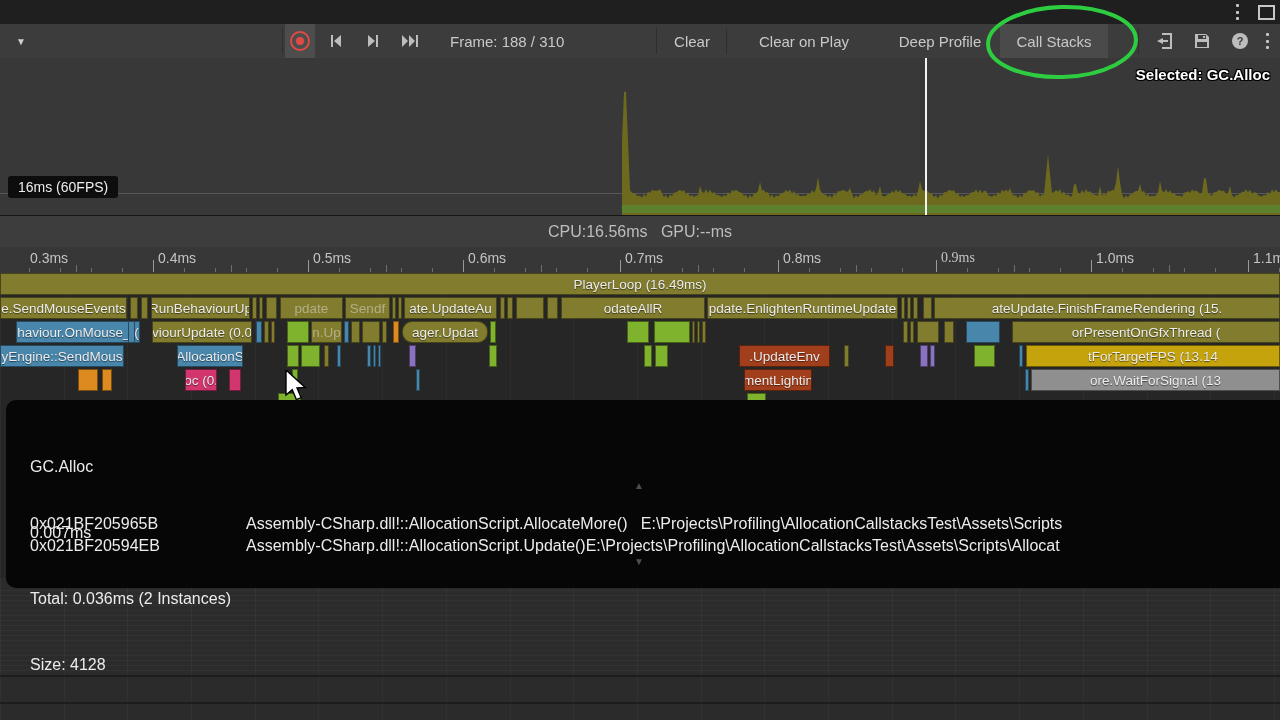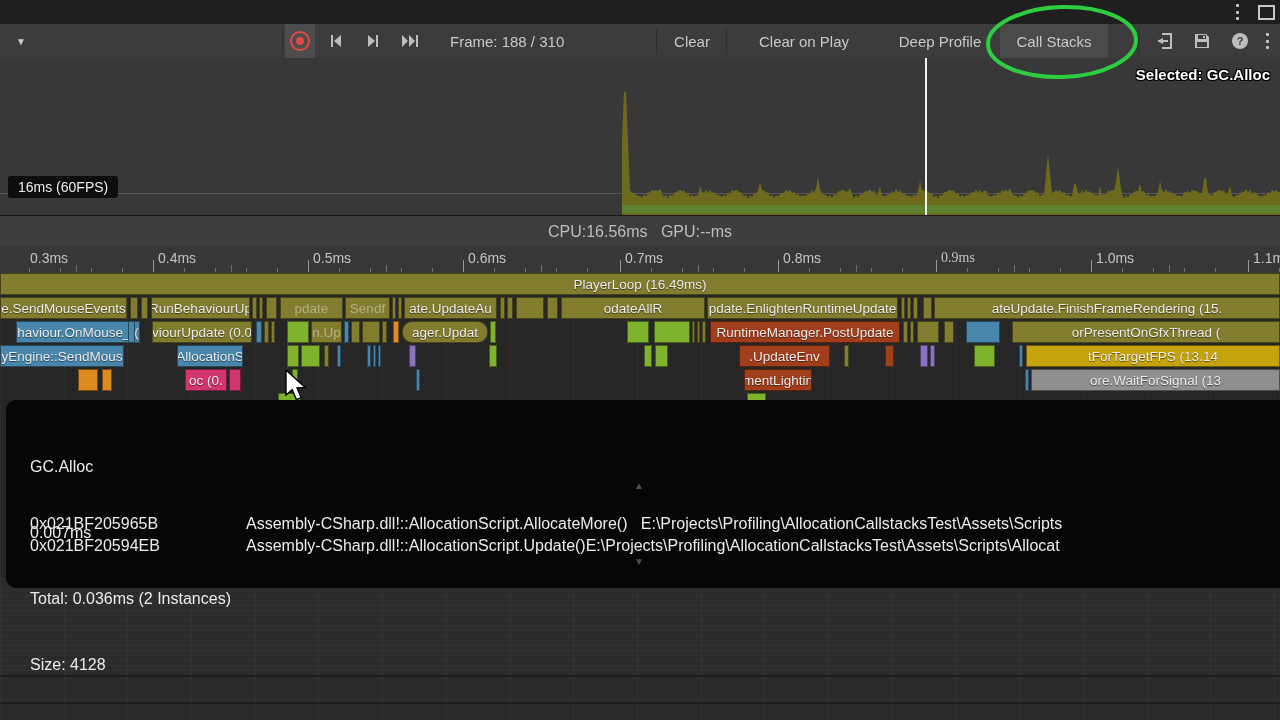--- a/index.html
+++ b/index.html
@@ -259,21 +259,20 @@
         <div class="fbar" style="left: 362px; width: 18px; background: rgb(130, 124, 46);"></div>
         <div class="fbar" style="left: 382px; width: 5px; background: rgb(130, 124, 46);"></div>
         <div class="fbar" style="left: 393px; width: 6px; background: rgb(221, 138, 31);"></div>
         <div class="fbar" style="left: 402px; width: 86px; background: rgb(130, 124, 46); border-radius: 10px;">ager.Updat</div>
         <div class="fbar" style="left: 490px; width: 6px; background: rgb(127, 178, 45);"></div>
         <div class="fbar" style="left: 627px; width: 22px; background: rgb(127, 178, 45);"></div>
         <div class="fbar" style="left: 654px; width: 36px; background: rgb(127, 178, 45);"></div>
         <div class="fbar" style="left: 692px; width: 3px; background: rgb(130, 124, 46);"></div>
         <div class="fbar" style="left: 697px; width: 3px; background: rgb(130, 124, 46);"></div>
         <div class="fbar" style="left: 702px; width: 4px; background: rgb(130, 124, 46);"></div>
-        <div class="fbar" style="left: 710px; width: 190px; background: rgb(161, 63, 29);">RuntimeManager.PostUpdate</div>
         <div class="fbar" style="left: 903px; width: 5px; background: rgb(130, 124, 46);"></div>
         <div class="fbar" style="left: 910px; width: 4px; background: rgb(130, 124, 46);"></div>
         <div class="fbar" style="left: 917px; width: 22px; background: rgb(130, 124, 46);"></div>
         <div class="fbar" style="left: 944px; width: 10px; background: rgb(130, 124, 46);"></div>
         <div class="fbar" style="left: 966px; width: 34px; background: rgb(72, 134, 172);"></div>
         <div class="fbar" style="left: 1012px; width: 268px; background: rgb(130, 124, 46);">orPresentOnGfxThread (</div>
       </div>
       <div class="frow" style="top: 72px;">
         <div class="fbar" style="left: 0px; width: 124px; background: rgb(72, 134, 172);">yEngine::SendMous</div>
         <div class="fbar" style="left: 177px; width: 66px; background: rgb(72, 134, 172);">AllocationS</div>
@@ -293,21 +292,21 @@
         <div class="fbar" style="left: 885px; width: 9px; background: rgb(161, 63, 29);"></div>
         <div class="fbar" style="left: 920px; width: 8px; background: rgb(139, 114, 192);"></div>
         <div class="fbar" style="left: 930px; width: 5px; background: rgb(139, 114, 192);"></div>
         <div class="fbar" style="left: 974px; width: 21px; background: rgb(127, 178, 45);"></div>
         <div class="fbar" style="left: 1019px; width: 4px; background: rgb(72, 134, 172);"></div>
         <div class="fbar" style="left: 1026px; width: 254px; background: rgb(197, 163, 13);">tForTargetFPS (13.14</div>
       </div>
       <div class="frow" style="top: 96px;">
         <div class="fbar" style="left: 78px; width: 20px; background: rgb(221, 138, 31);"></div>
         <div class="fbar" style="left: 102px; width: 10px; background: rgb(221, 138, 31);"></div>
-        <div class="fbar" style="left: 185px; width: 42px; background: rgb(211, 54, 111);">oc (0.</div>
+        <div class="fbar" style="left: 185px; width: 32px; background: rgb(211, 54, 111);">oc (0.</div>
         <div class="fbar" style="left: 229px; width: 12px; background: rgb(211, 54, 111);"></div>
         <div class="fbar" style="left: 292px; width: 6px; background: rgb(127, 178, 45);"></div>
         <div class="fbar" style="left: 416px; width: 4px; background: rgb(72, 134, 172);"></div>
         <div class="fbar" style="left: 744px; width: 68px; background: rgb(161, 63, 29);">mentLightin</div>
         <div class="fbar" style="left: 1025px; width: 4px; background: rgb(72, 134, 172);"></div>
         <div class="fbar" style="left: 1031px; width: 249px; background: rgb(143, 143, 143);">ore.WaitForSignal (13</div>
       </div>
       <div class="frow" style="top: 120px;">
         <div class="fbar dim" style="left: 278px; width: 23px; background: rgb(127, 178, 45);"></div>
         <div class="fbar" style="left: 747px; width: 19px; background: rgb(127, 178, 45);"></div>

